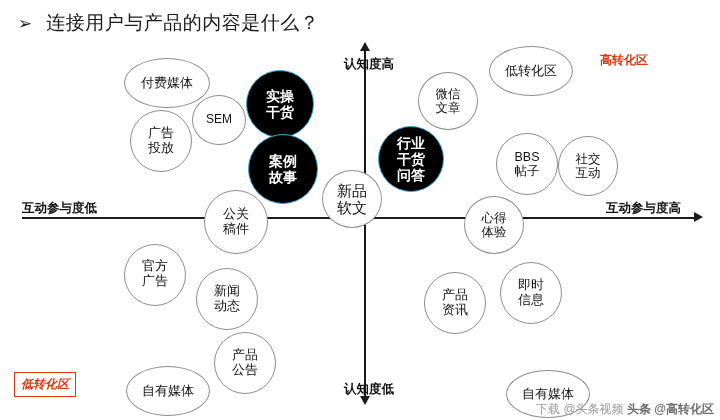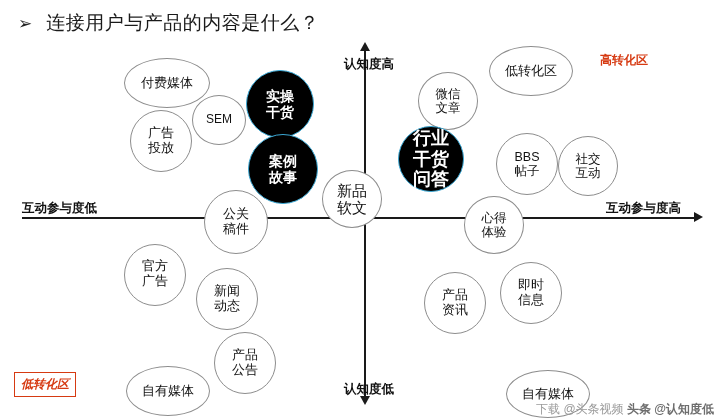--- a/index.html
+++ b/index.html
@@ -201,21 +201,21 @@
       </div>
       <div class="bubble plain" style="left: 204px; top: 190px; width: 64px; height: 64px; font-size: 13px;">
         <span>公关<br>稿件</span>
       </div>
       <div class="bubble plain" style="left: 418px; top: 72px; width: 60px; height: 58px; font-size: 12.5px;">
         <span>微信<br>文章</span>
       </div>
       <div class="bubble plain" style="left: 489px; top: 46px; width: 84px; height: 50px; font-size: 13px;">
         <span>低转化区</span>
       </div>
-      <div class="bubble filled" style="left: 398px; top: 126px; width: 66px; height: 66px; font-size: 18px; justify-content: center;">
+      <div class="bubble filled" style="left: 378px; top: 126px; width: 66px; height: 66px; font-size: 14px; justify-content: center;">
         <span>行业<br>干货<br>问答</span>
       </div>
       <div class="bubble plain" style="left: 496px; top: 133px; width: 62px; height: 62px; font-size: 12.5px;">
         <span>BBS<br>帖子</span>
       </div>
       <div class="bubble plain" style="left: 558px; top: 136px; width: 60px; height: 60px; font-size: 12.5px;">
         <span>社交<br>互动</span>
       </div>
       <div class="bubble plain" style="left: 464px; top: 196px; width: 60px; height: 58px; font-size: 12.5px;">
         <span>心得<br>体验</span>
@@ -238,16 +238,16 @@
       <div class="bubble plain" style="left: 126px; top: 366px; width: 84px; height: 50px; font-size: 13px;">
         <span>自有媒体</span>
       </div>
       <div class="bubble plain" style="left: 506px; top: 370px; width: 84px; height: 48px; font-size: 13px;">
         <span>自有媒体</span>
       </div>
     </div>
 
   <div class="watermark">
     <span>下载 @头条视频</span>
-    <span class="wm-strong">头条 @认知度低</span>
+    <span class="wm-strong">头条 @高转化区</span>
   </div>
 
 </div>
 
 </body></html>

